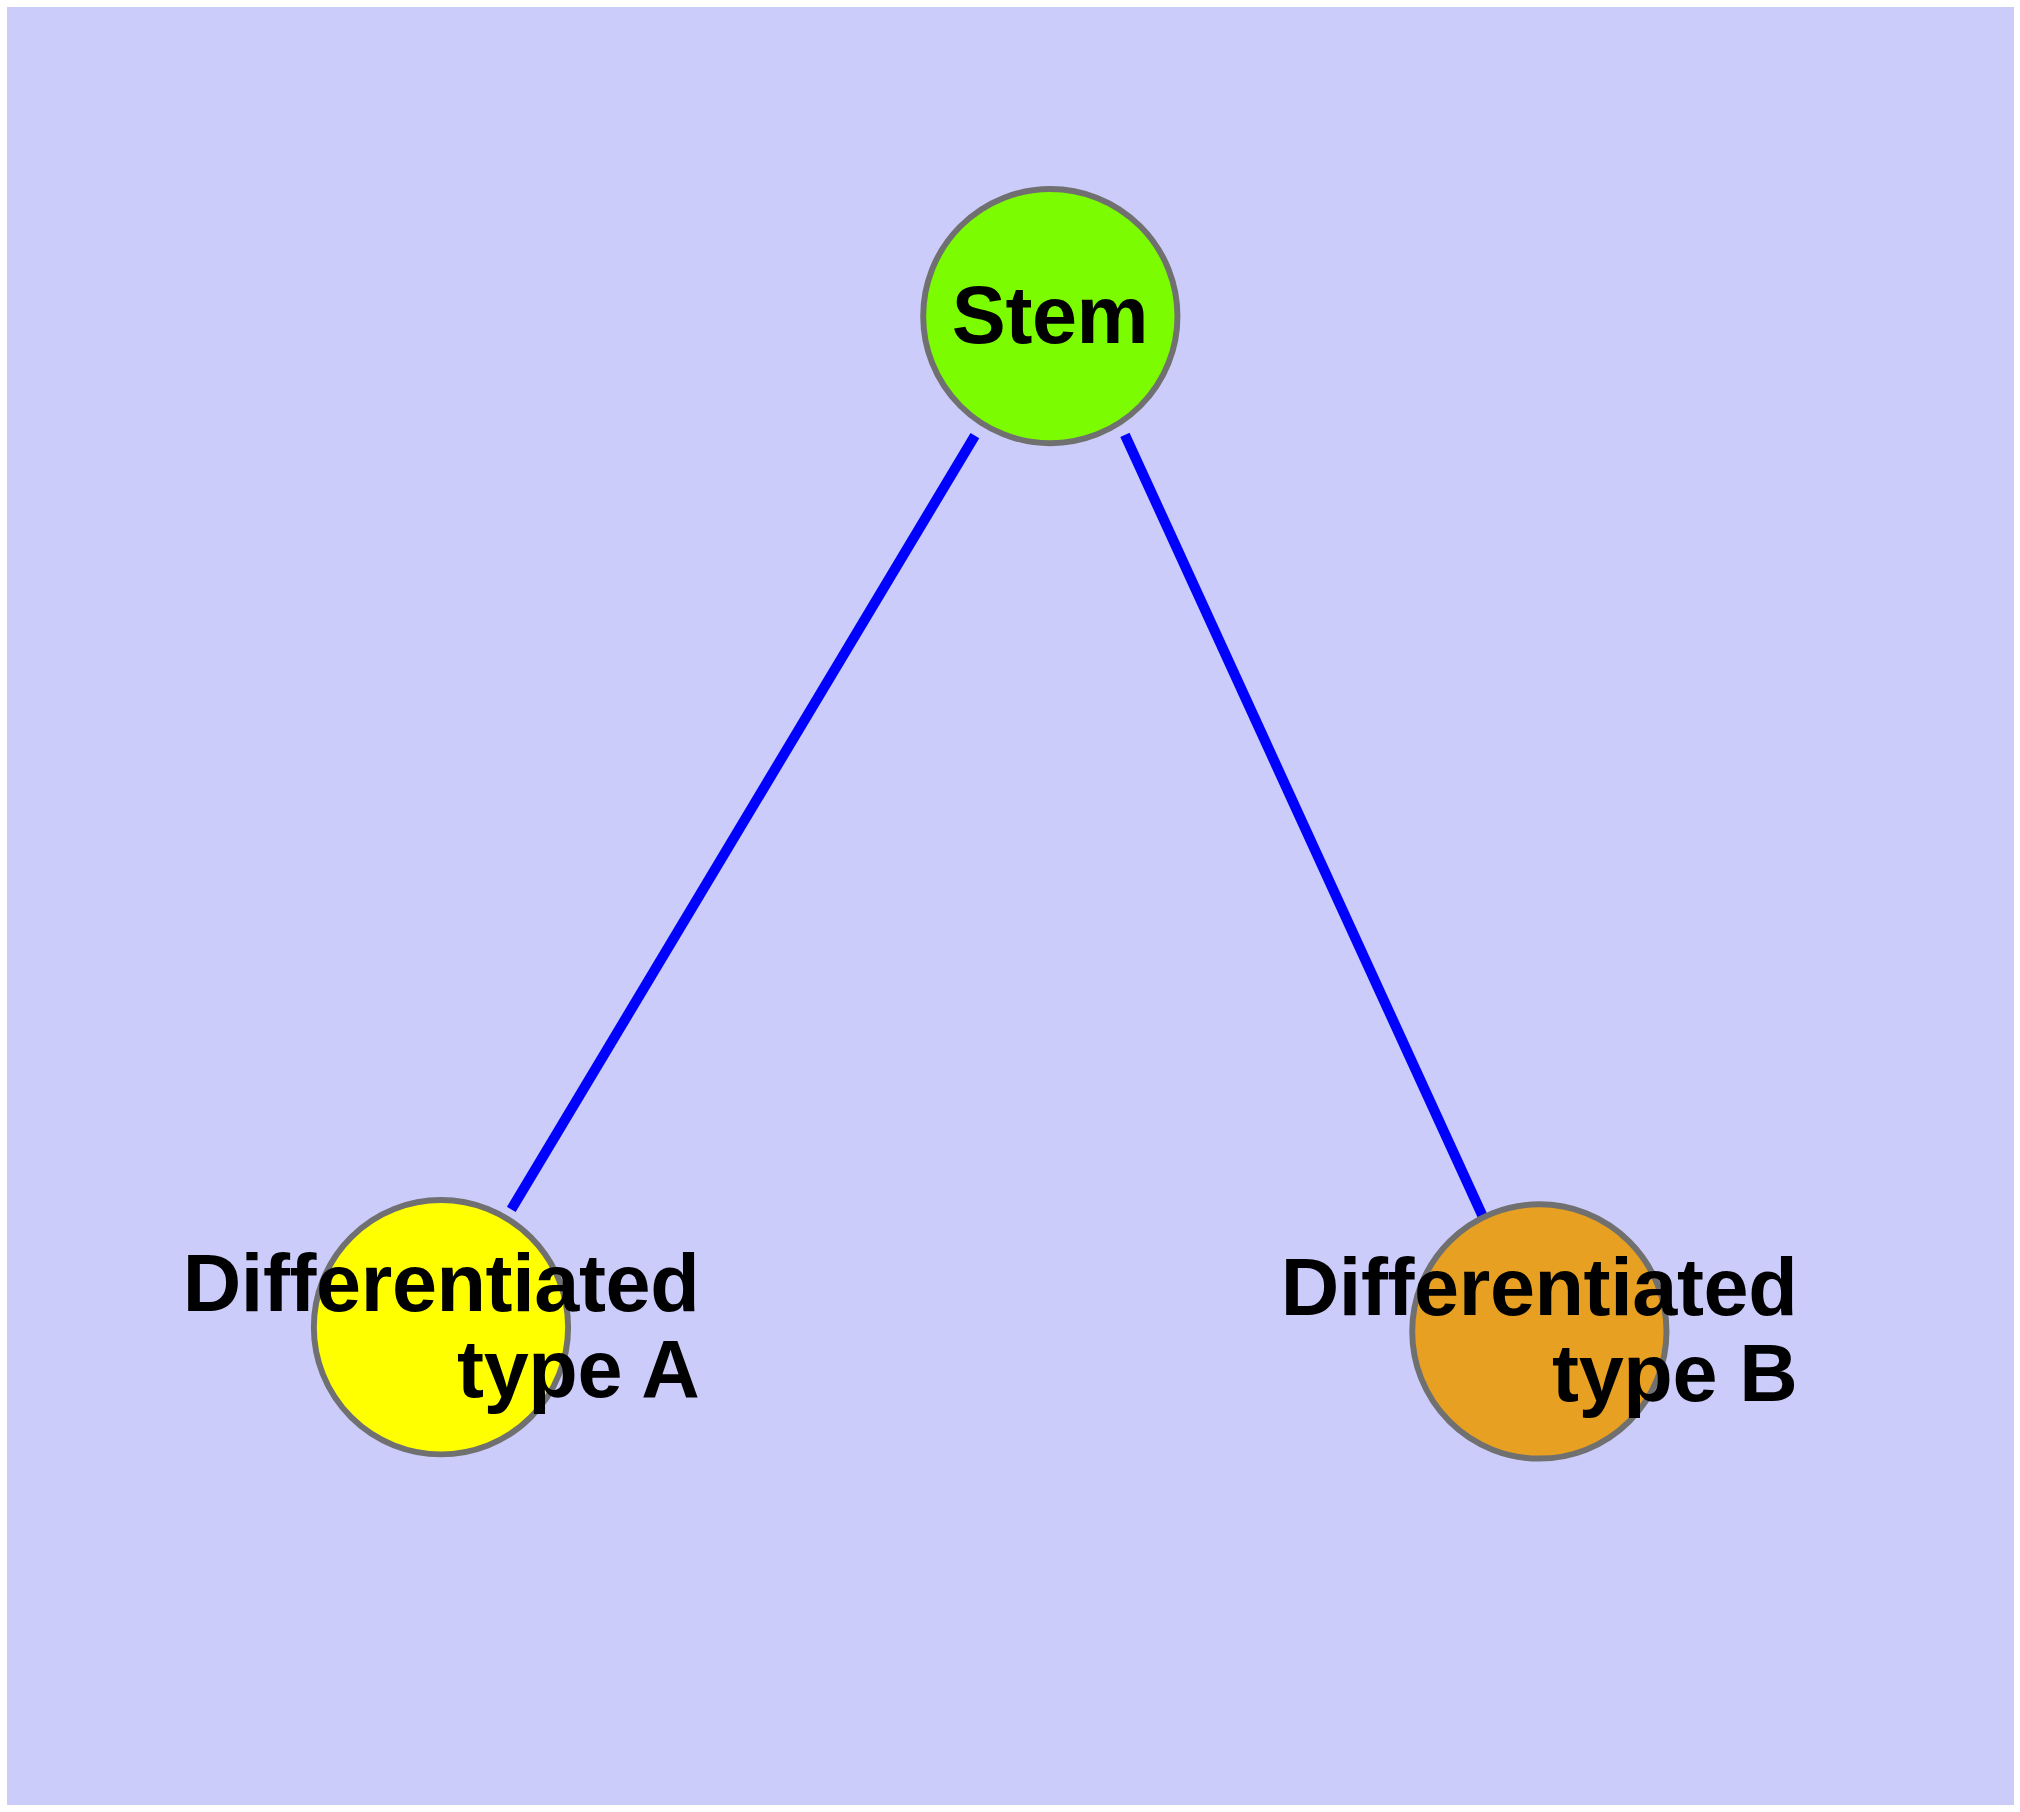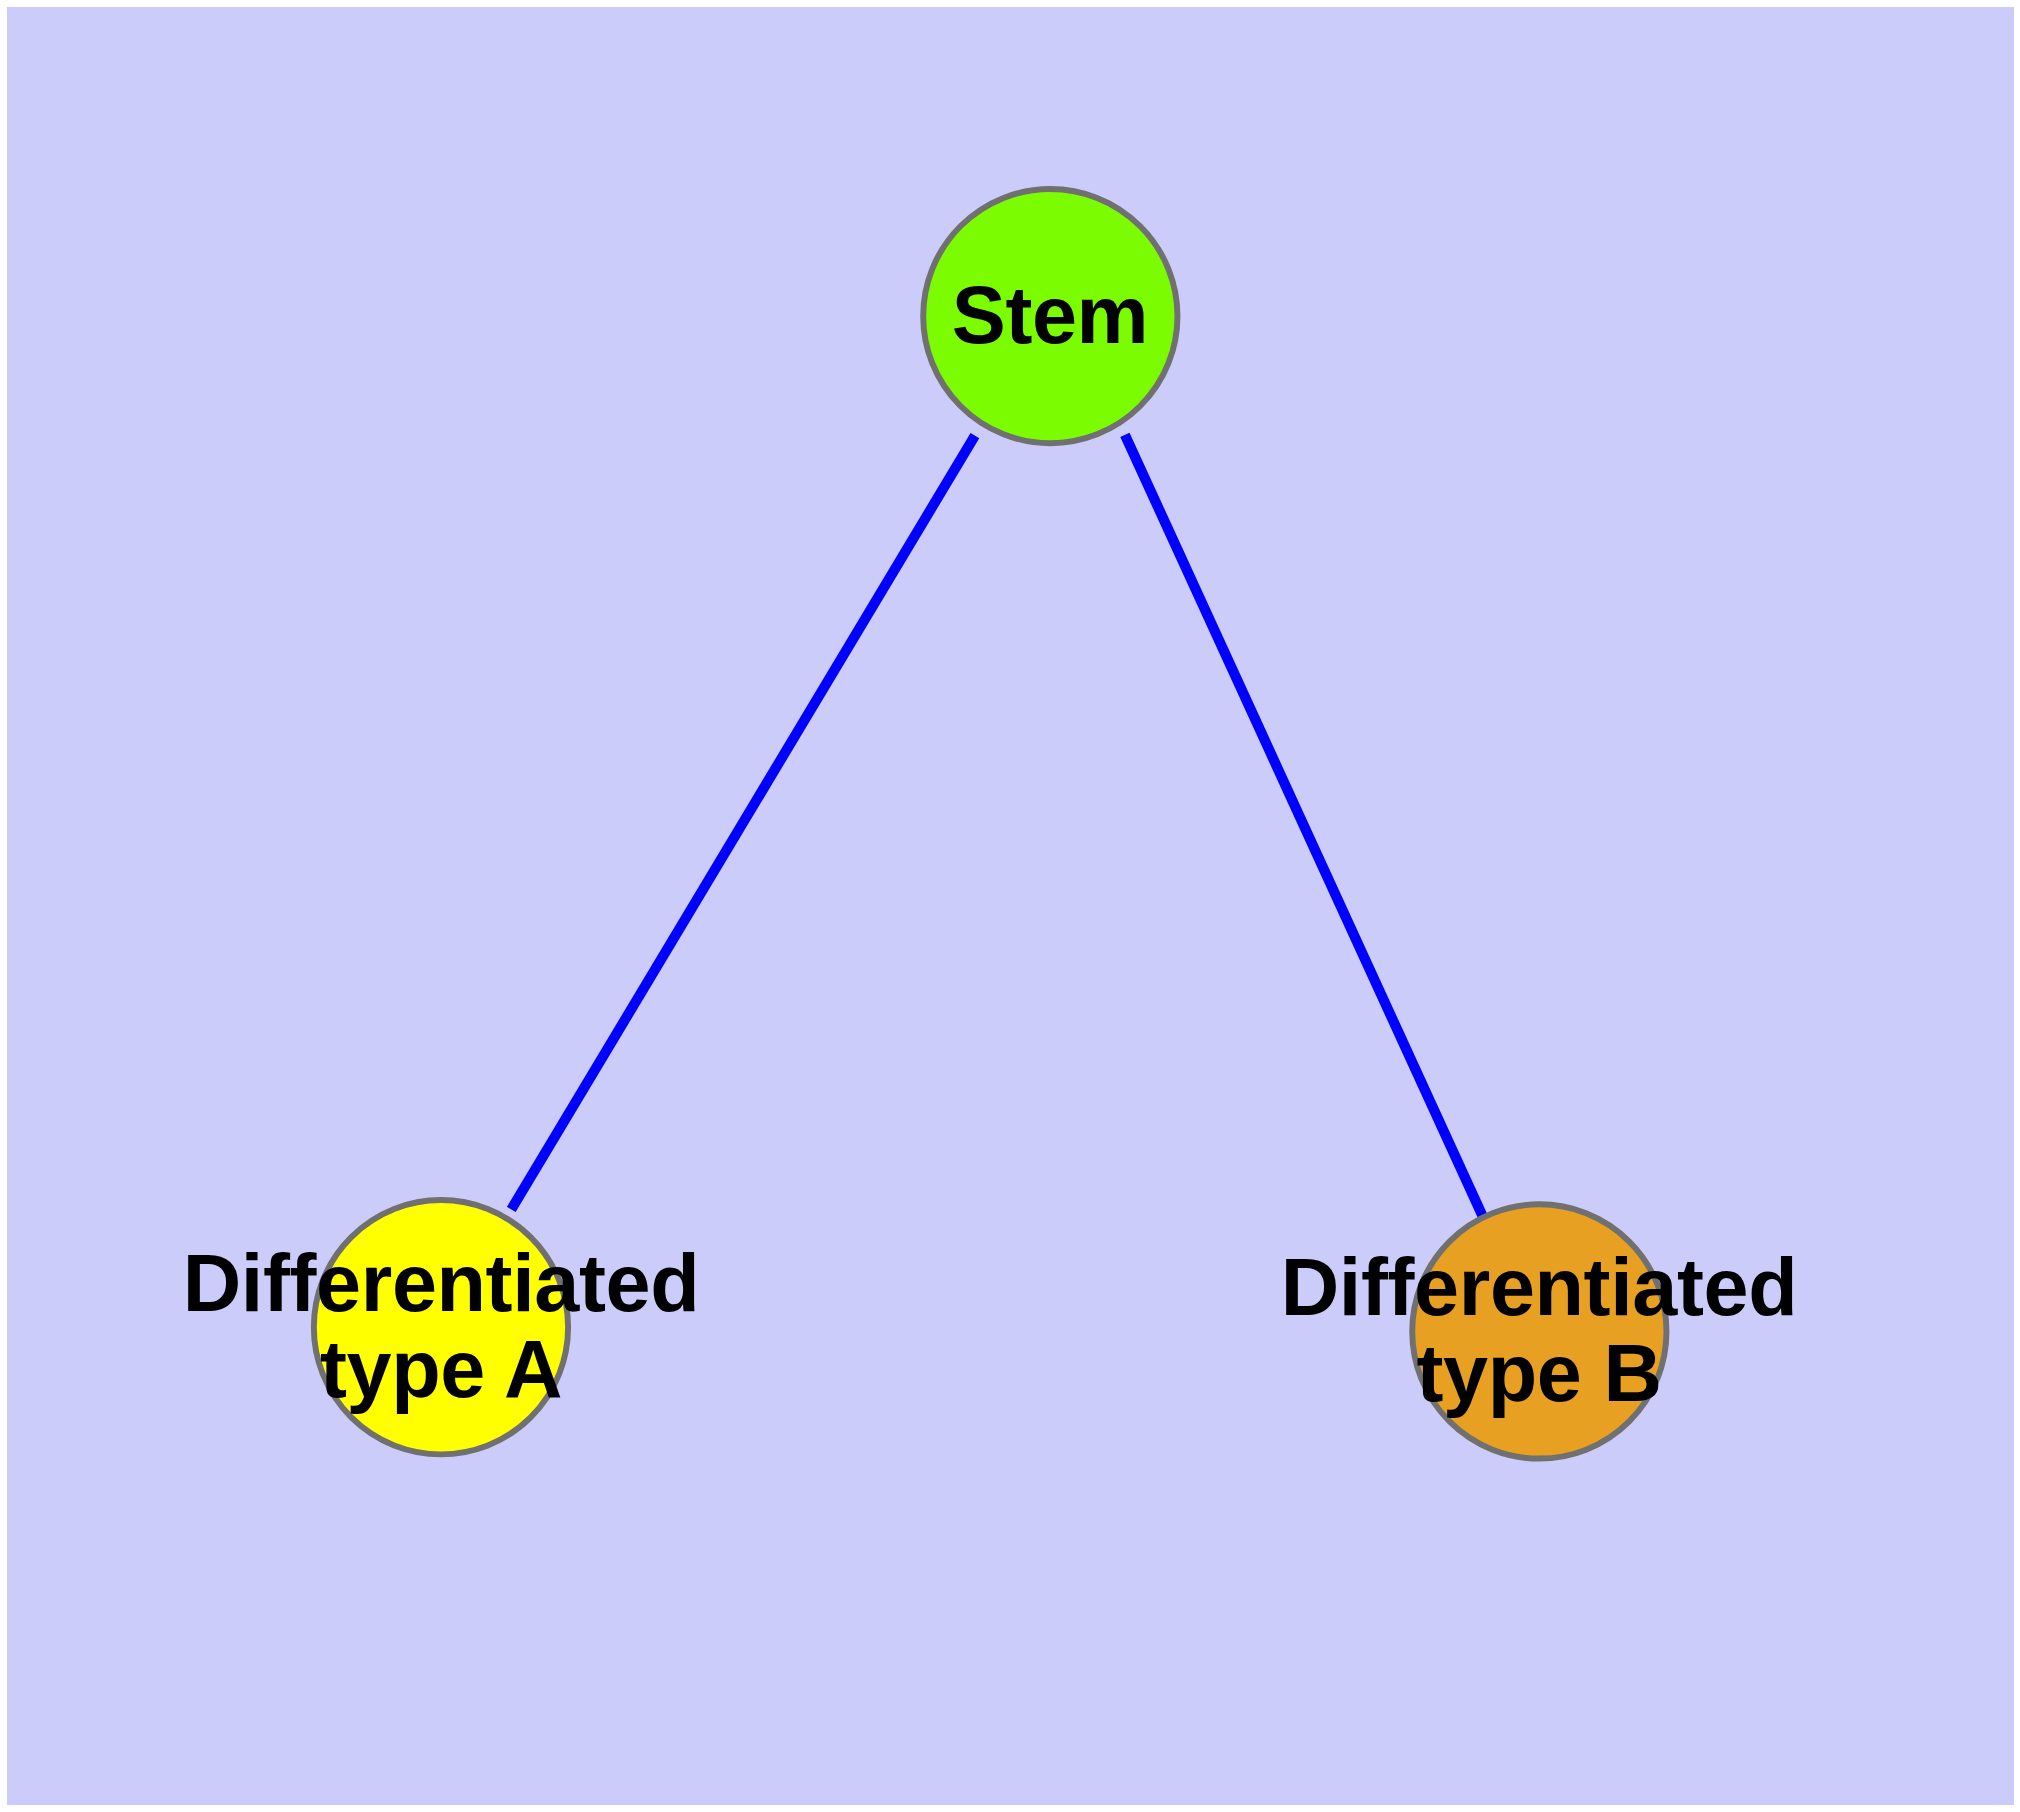--- a/index.html
+++ b/index.html
@@ -30,21 +30,21 @@
     width: 2021px;
     height: 1812px;
   }
   .node-label {
     position: absolute;
     color: #000000;
     font-family: "Liberation Sans", sans-serif;
     font-weight: bold;
     font-size: 81px;
     line-height: 1.06;
-    text-align: center;
+    text-align: right;
     white-space: pre;
     transform: translate(-50%, -50%);
     pointer-events: none;
     letter-spacing: -0.4px;
   }
 </style>
 </head>
 <body>
 
 <div id="stage">

